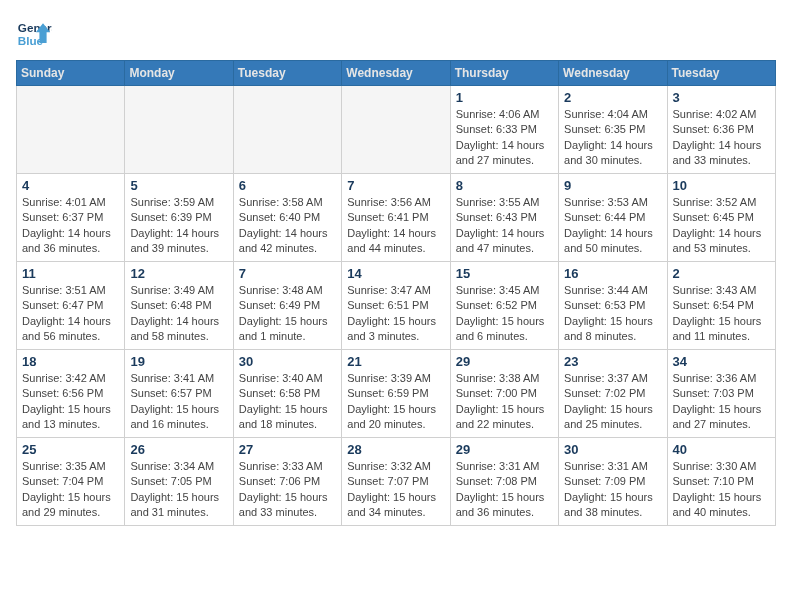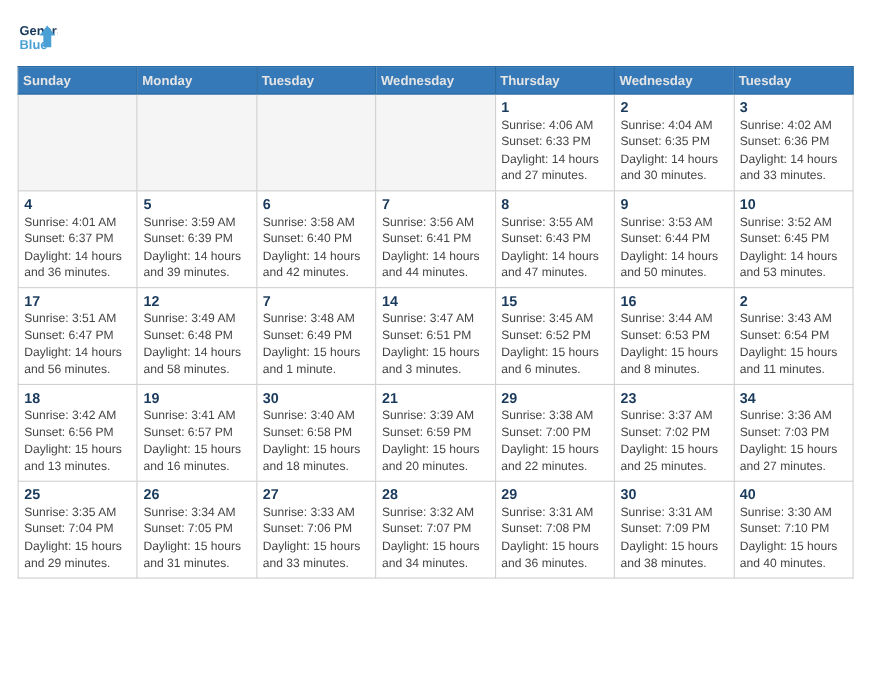--- a/index.html
+++ b/index.html
@@ -192,21 +192,21 @@
         <span class="day-number">10</span>
         <div class="day-info">
           Sunrise: 3:52 AM<br>
           Sunset: 6:45 PM<br>
           Daylight: 14 hours and 53 minutes.
         </div>
       </td>
       </tr>
       <tr>
         <td>
-        <span class="day-number">17</span>
+        <span class="day-number">11</span>
         <div class="day-info">
           Sunrise: 3:51 AM<br>
           Sunset: 6:47 PM<br>
           Daylight: 14 hours and 56 minutes.
         </div>
       </td>
         <td>
         <span class="day-number">12</span>
         <div class="day-info">
           Sunrise: 3:49 AM<br>

